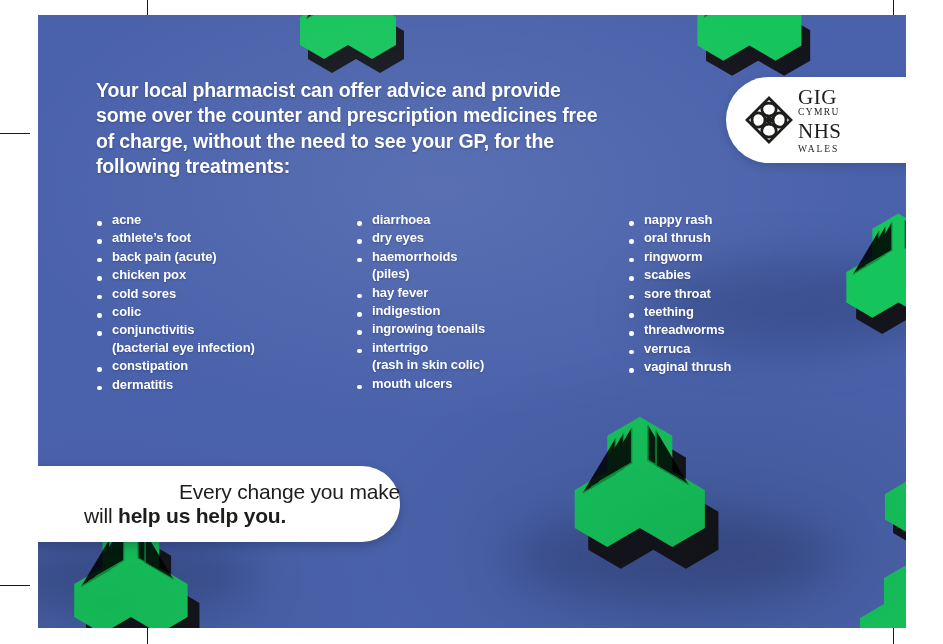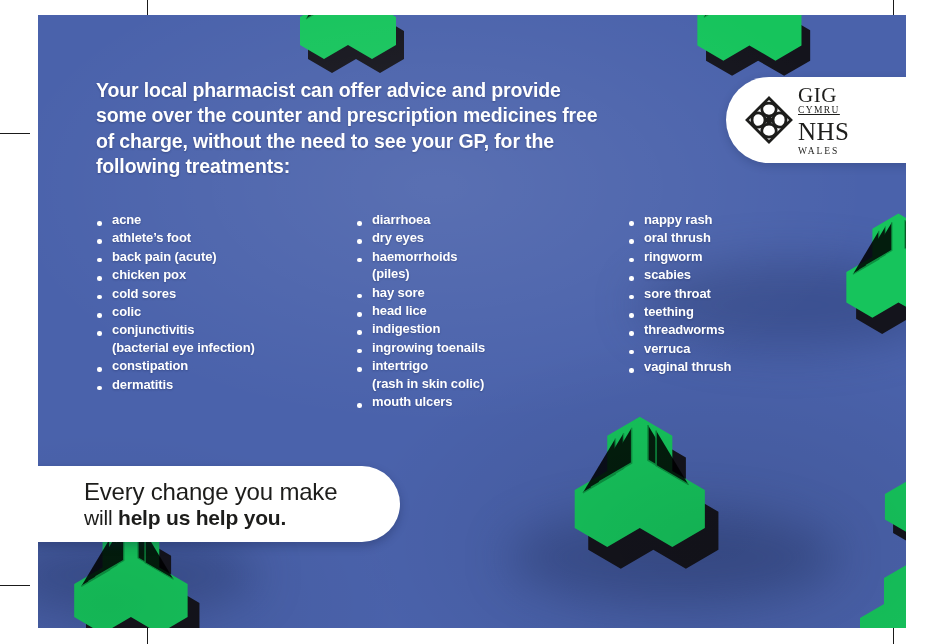--- a/index.html
+++ b/index.html
@@ -108,38 +108,38 @@
     box-shadow:0 3px 8px rgba(20,30,70,.22);
   }
   .knot { width:50px; height:50px; flex:0 0 auto; }
   .logo-words {
     color:#1d1d1b;
     font-family:"Liberation Serif", serif;
     line-height:1;
     padding-top:1px;
   }
   .lw-gig   { font-size:21px; letter-spacing:.5px; }
-  .lw-cymru { font-size:9.5px; letter-spacing:1.4px; margin-top:0;text-decoration:underline; }
-  .lw-nhs   { font-size:25px; letter-spacing:.5px; margin-top:4px; }
+  .lw-cymru { font-size:9.5px; letter-spacing:1.4px; margin-top:0; }
+  .lw-nhs   { font-size:21px; letter-spacing:.5px; margin-top:4px; }
   .lw-wales { font-size:9.5px; letter-spacing:1.9px; margin-top:2.5px; }
 
   
   .strap {
     position:absolute;
     left:-10px; bottom:86px;
     width:372px; height:76px;
     background:#ffffff;
     border-radius:0 60px 60px 0;
     display:flex;
     flex-direction:column;
     justify-content:center;
     padding-left:56px;
     box-shadow:0 4px 10px rgba(15,25,60,.28);
   }
-  .strap-l1 { color:#1d1d1b; font-size:24px; line-height:1.12; letter-spacing:-.2px; }
+  .strap-l1 { color:#1d1d1b; font-size:21px; line-height:1.12; letter-spacing:-.2px;text-align:right; }
   .strap-l2 { color:#1d1d1b; font-size:21px; line-height:1.12; letter-spacing:-.2px; }
   .strap-l2 b { font-weight:bold; }
 </style>
 </head>
 <body>
 
 <div id="poster">
 
   <div class="cropmark cm-v" style="left:147px; top:0;"></div>
   <div class="cropmark cm-h" style="left:0; top:133px;"></div>
@@ -257,22 +257,21 @@
         <div class="treat"><span>colic</span></div>
         <div class="treat"><span>conjunctivitis</span><span class="cont">(bacterial eye infection)</span></div>
         <div class="treat"><span>constipation</span></div>
         <div class="treat"><span>dermatitis</span></div>
       </div>
 
       <div class="col">
         <div class="treat"><span>diarrhoea</span></div>
         <div class="treat"><span>dry eyes</span></div>
         <div class="treat"><span>haemorrhoids</span><span class="cont">(piles)</span></div>
-        <div class="treat"><span>hay sore</span></div>
-        <div class="treat"><span>head lice</span></div>
+        <div class="treat"><span>hay fever</span></div>
         <div class="treat"><span>indigestion</span></div>
         <div class="treat"><span>ingrowing toenails</span></div>
         <div class="treat"><span>intertrigo</span><span class="cont">(rash in skin colic)</span></div>
         <div class="treat"><span>mouth ulcers</span></div>
       </div>
 
       <div class="col">
         <div class="treat"><span>nappy rash</span></div>
         <div class="treat"><span>oral thrush</span></div>
         <div class="treat"><span>ringworm</span></div>

